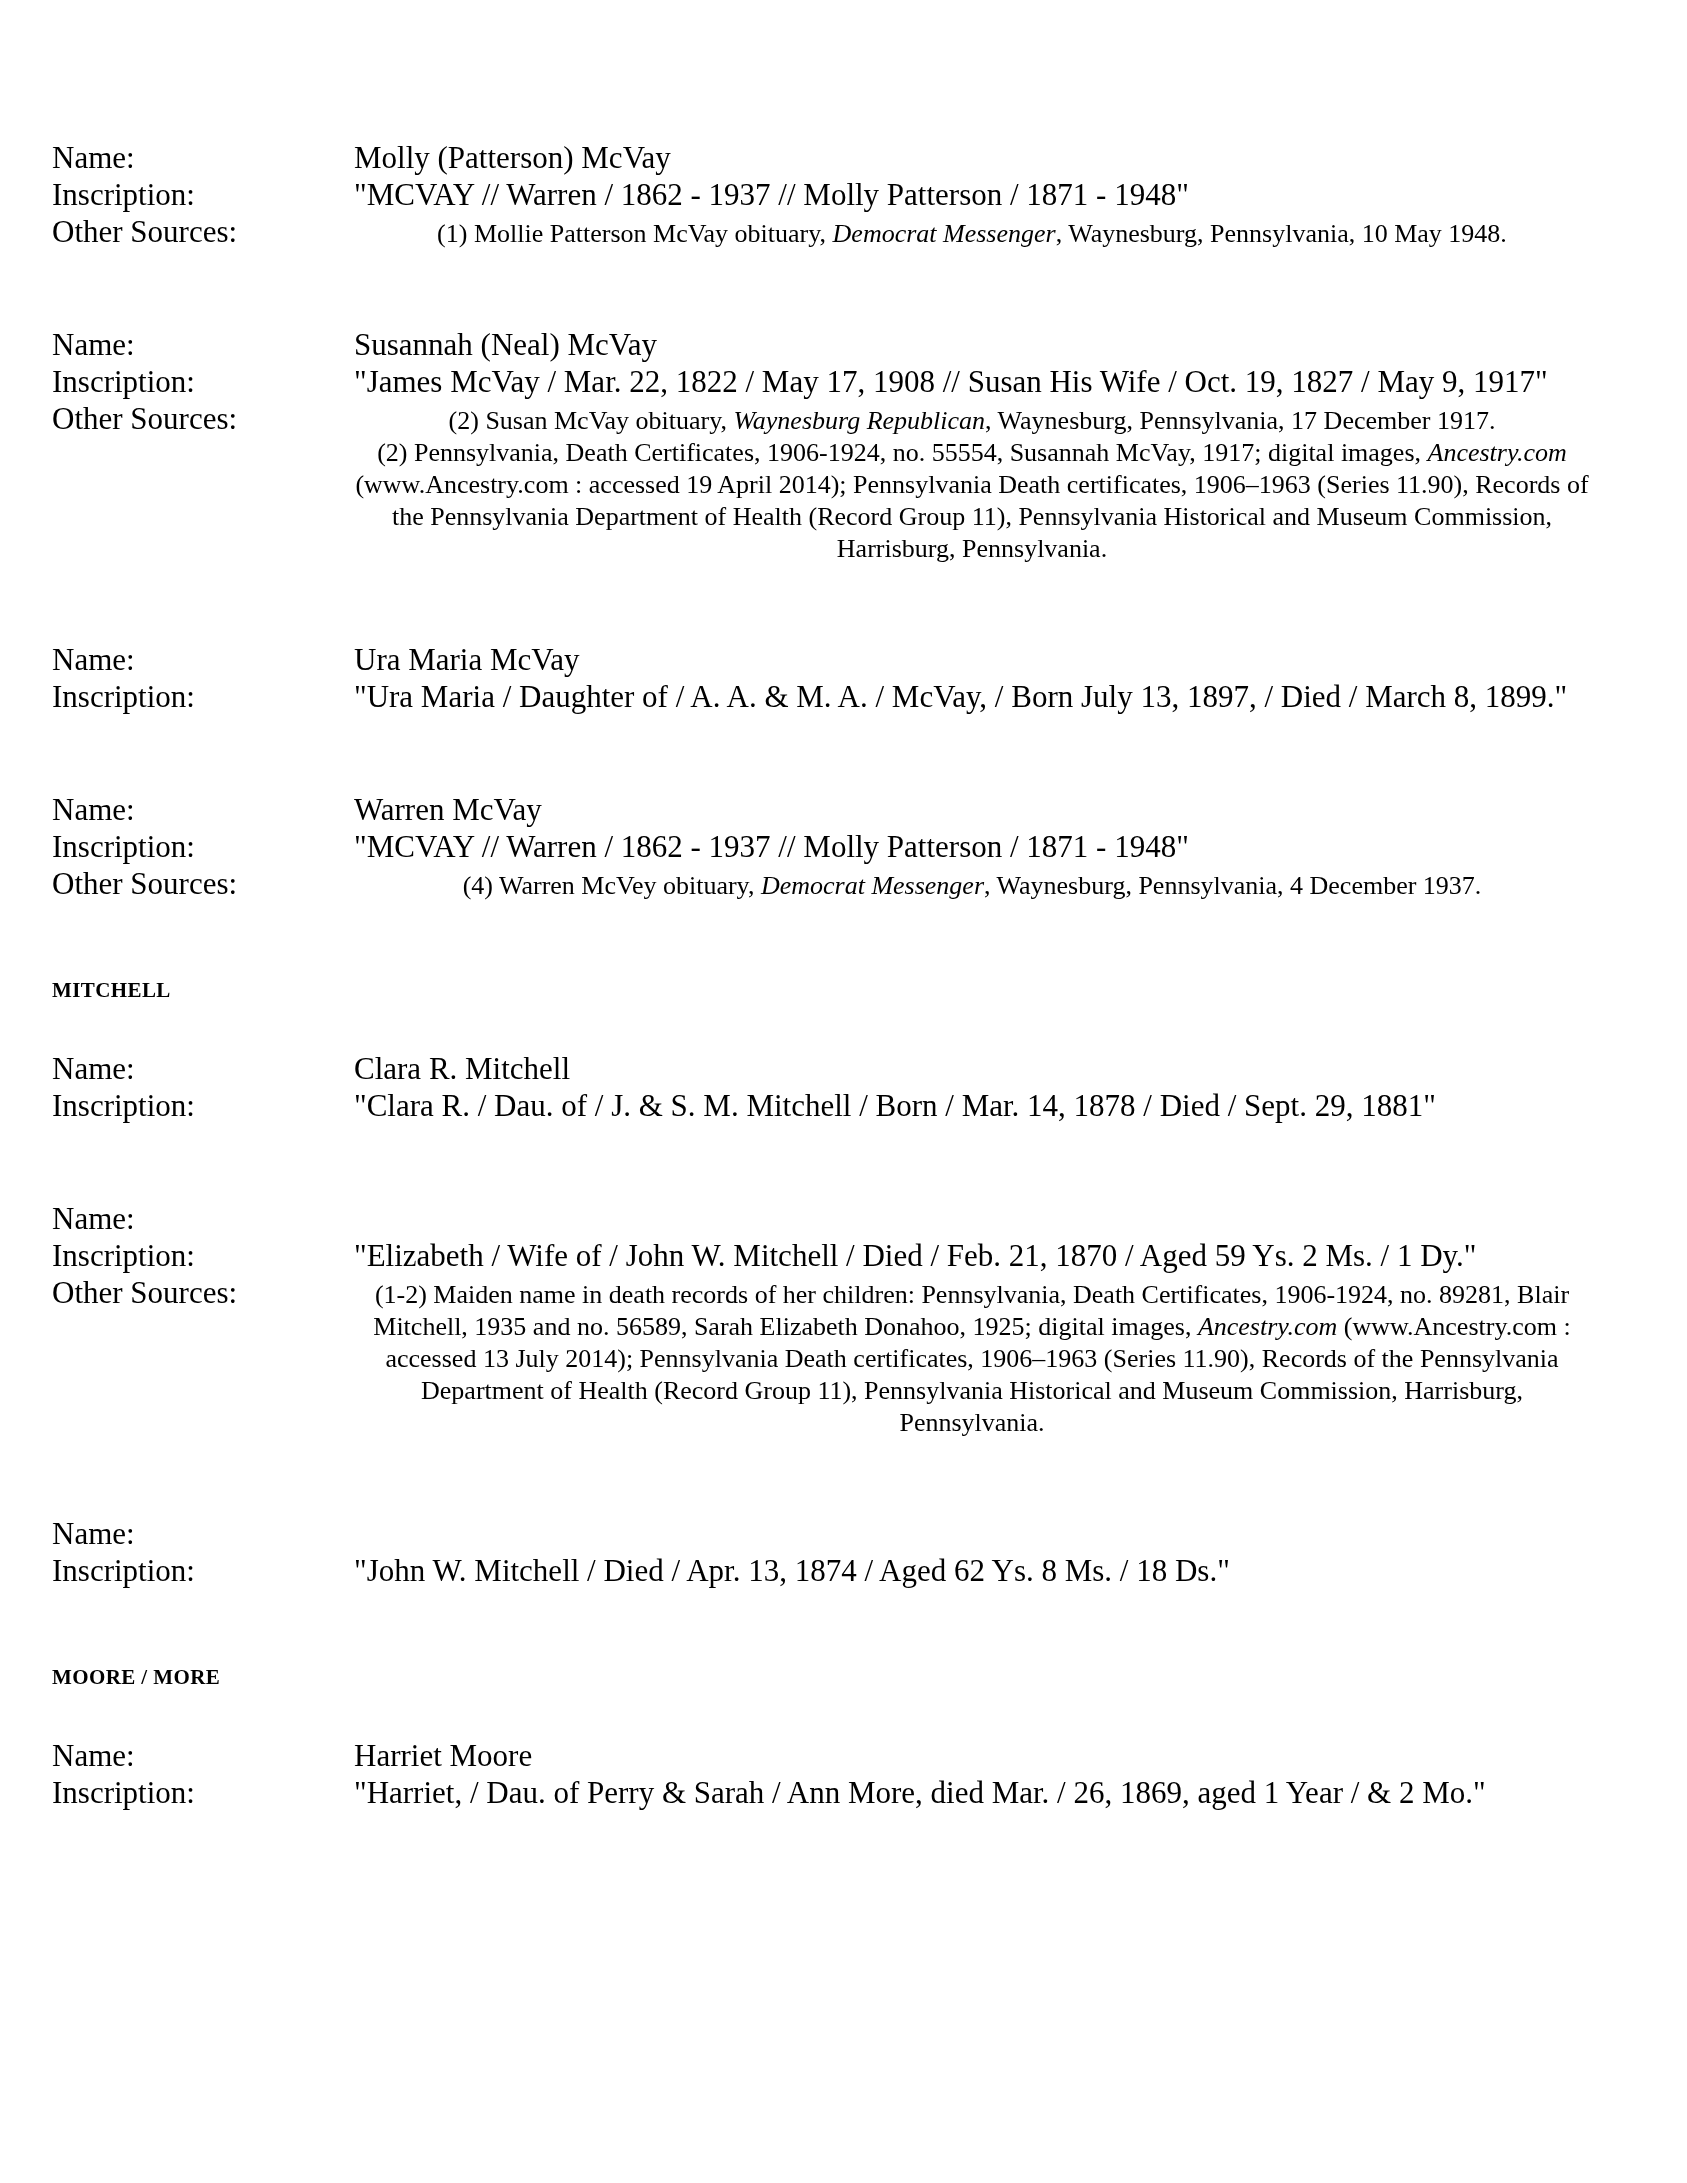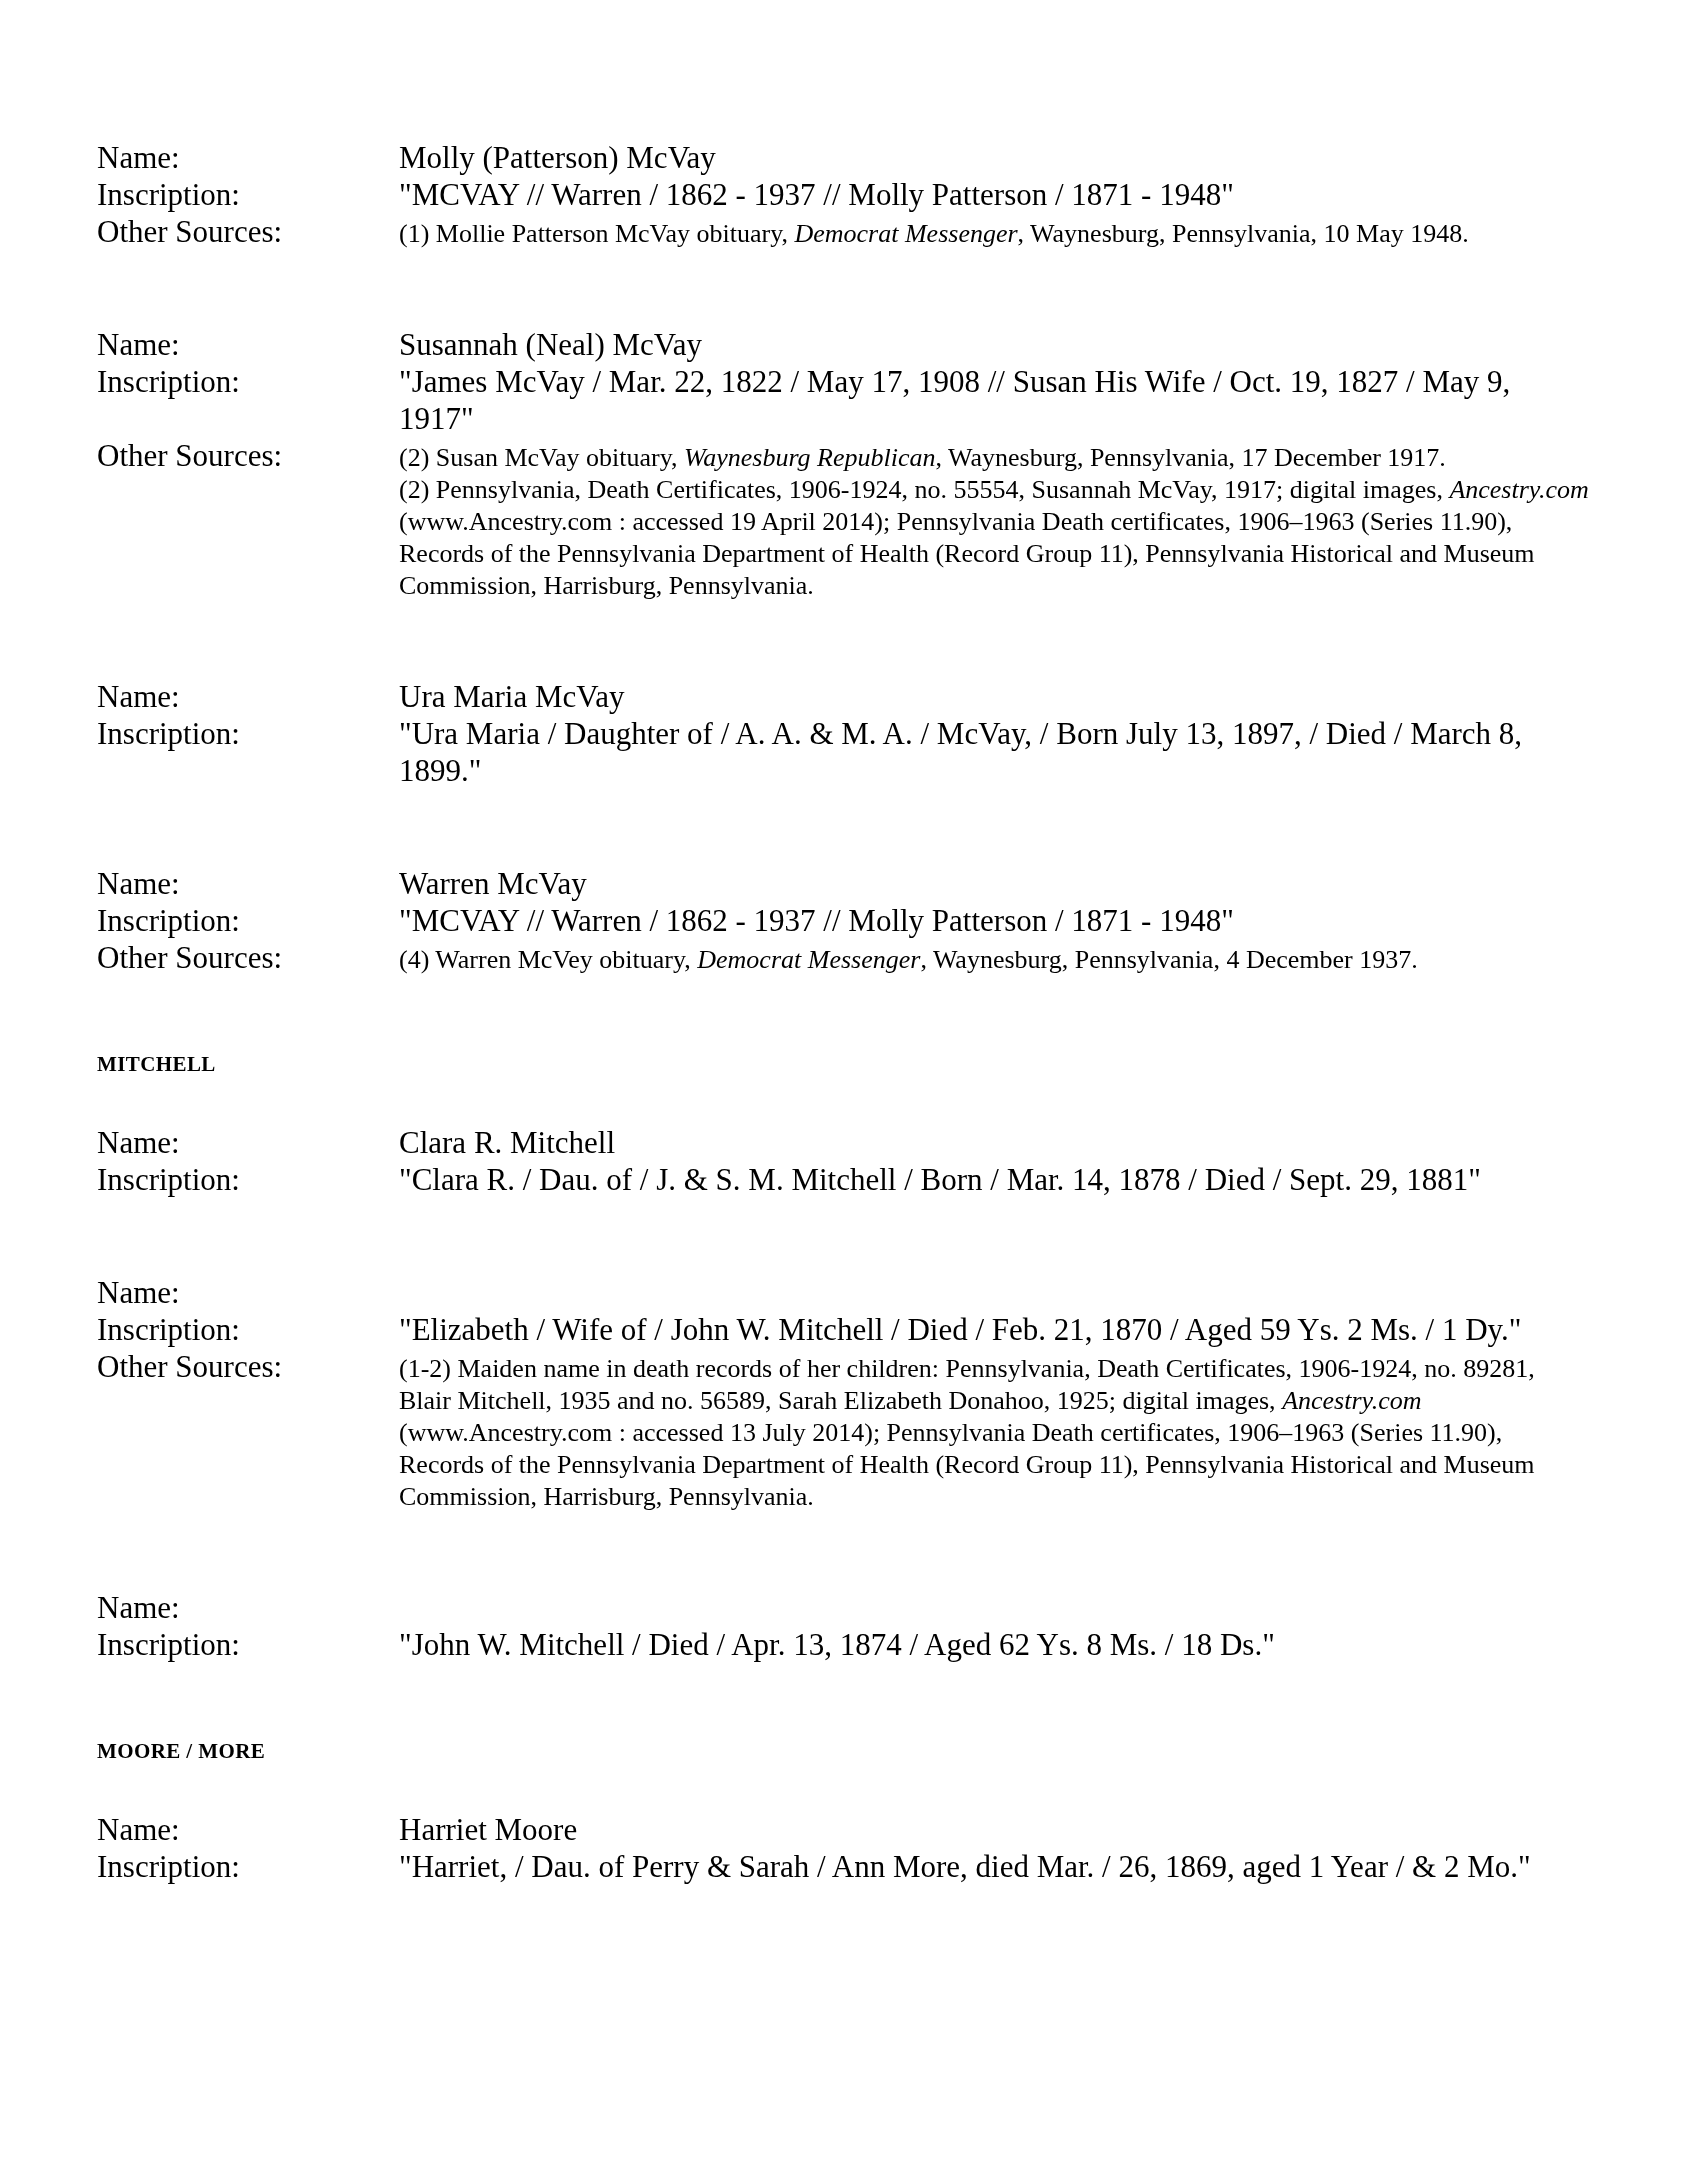--- a/index.html
+++ b/index.html
@@ -1,21 +1,21 @@
 <!DOCTYPE html>
 <html style="font-size:11.2px"><head>
 <meta charset="utf-8">
 <style>
   html, body { margin: 0; padding: 0; background: #ffffff; }
   .page {
     position: relative;
     width: 1687px;
     height: 2183px;
     box-sizing: border-box;
-    padding: 139px 97px 0 97px;
+    padding: 139px 97px 0 52px;
     background: #ffffff;
     color: #000000;
     font-family: "Liberation Serif", "DejaVu Serif", serif;
     overflow: hidden;
   }
   .page > * { margin: 0; }
   .page > .entry { margin-top: 76px; }
   .page > .section-header { margin-top: 70px; }
   .page > .section-header + .entry { margin-top: 41px; }
   .page > :first-child { margin-top: 0; }
@@ -35,20 +35,21 @@
   }
   .value {
     flex: 1 1 auto;
     font-size: 31px;
     line-height: 37px;
   }
   .value.sources p {
     margin: 0;
     font-size: 26px;
     line-height: 32px;
+    text-align: center;
   }
 </style>
 </head>
 <body>
 
 <main class="page">
     <section class="entry">
     <div class="row">
       <div class="label">Name:</div>
       <div class="value">Molly (Patterson) McVay</div>

